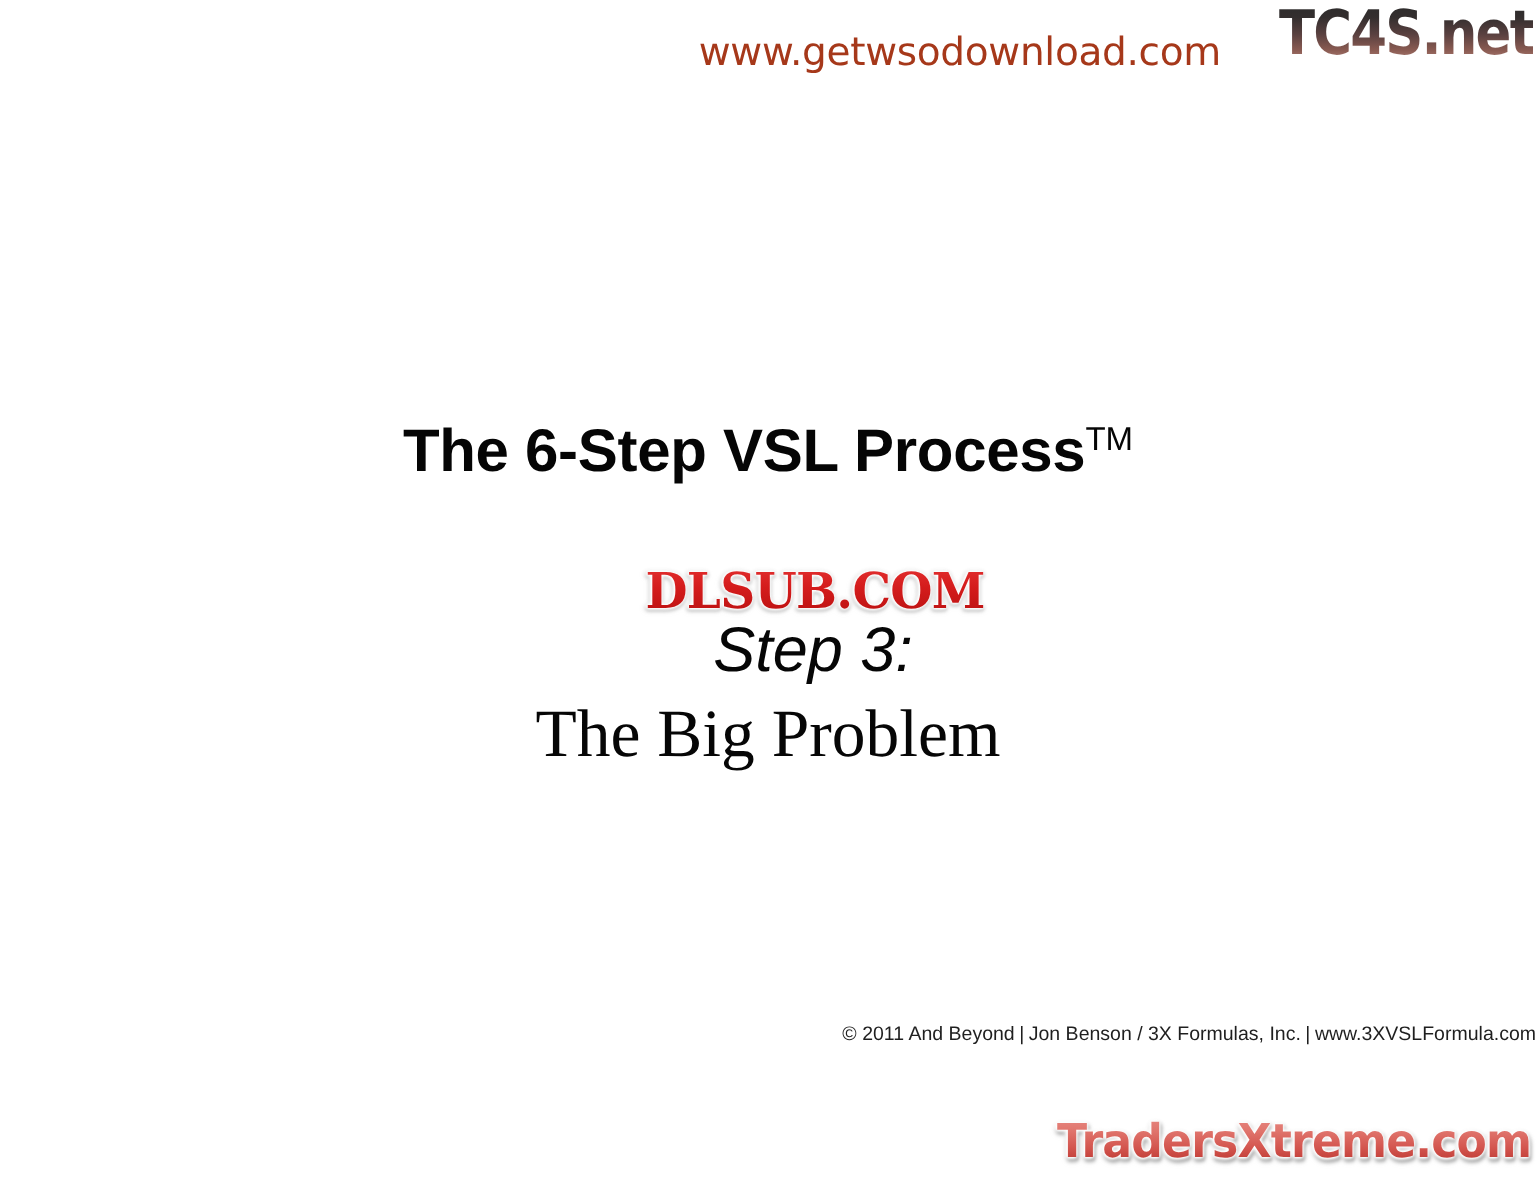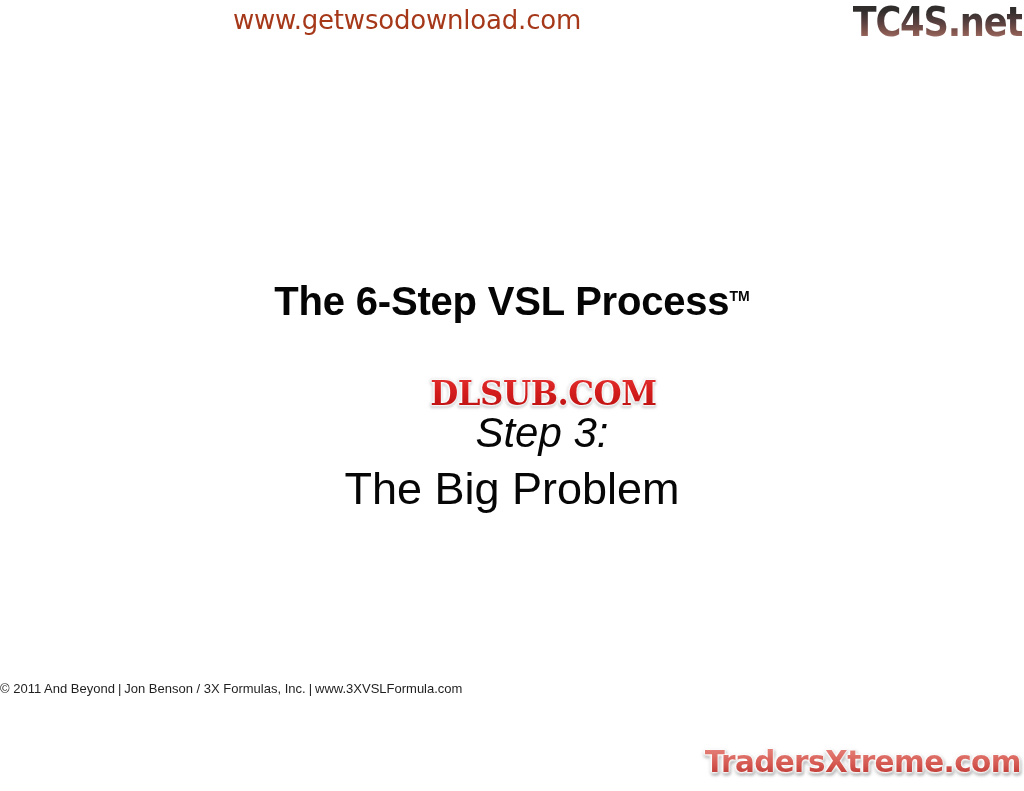--- a/index.html
+++ b/index.html
@@ -17,23 +17,23 @@
     width: 1024px;
     height: 791px;
     background: #ffffff;
     overflow: hidden;
   }
 
   
   .top-url {
     position: absolute;
     left: 0;
-    top: 5px;
-    width: 1024px;
-    text-align: center;
+    top: 20px;
+    width: 1024px;
+    text-align: right;
     padding-right: 210px;
     box-sizing: border-box;
     font-family: "DejaVu Sans", sans-serif;
     font-size: 26px;
     font-weight: 400;
     letter-spacing: -0.2px;
     color: #a6381a;
     white-space: nowrap;
   }
 
@@ -70,24 +70,24 @@
     width: 1024px;
     text-align: center;
     font-family: "Liberation Sans", sans-serif;
     font-size: 40px;
     font-weight: 700;
     color: #050505;
     letter-spacing: -0.2px;
     white-space: nowrap;
   }
   .main-title .tm {
-    font-size: 14px;
+    font-size: 22px;
     vertical-align: 14px;
     letter-spacing: 0;
-    font-weight: 700;
+    font-weight: 400;
   }
 
   .dlsub-logo {
     position: absolute;
     left: 0;
     top: 374px;
     width: 1024px;
     text-align: center;
     z-index: 5;
     pointer-events: none;
@@ -128,35 +128,35 @@
     white-space: nowrap;
     padding-left: 30px;
   }
 
   .step-subtitle {
     position: absolute;
     left: 0;
     top: 463px;
     width: 1024px;
     text-align: center;
-    font-family: Liberation Sans, sans-serif;
+    font-family: Liberation Serif, serif;
     font-size: 45px;
     font-weight: 400;
     color: #060606;
     white-space: nowrap;
   }
 
   
   .copyright {
     position: absolute;
     left: 0;
     top: 681px;
     width: 1024px;
-    text-align: left;
-    padding-right: 24px;
+    text-align: right;
+    padding-right: 0;
     box-sizing: border-box;
     font-family: "Liberation Sans", sans-serif;
     font-size: 13px;
     font-weight: 400;
     color: #1f1f1f;
     white-space: nowrap;
   }
   .copyright .sep { padding: 0 3px; }
 
   .tx-logo {

